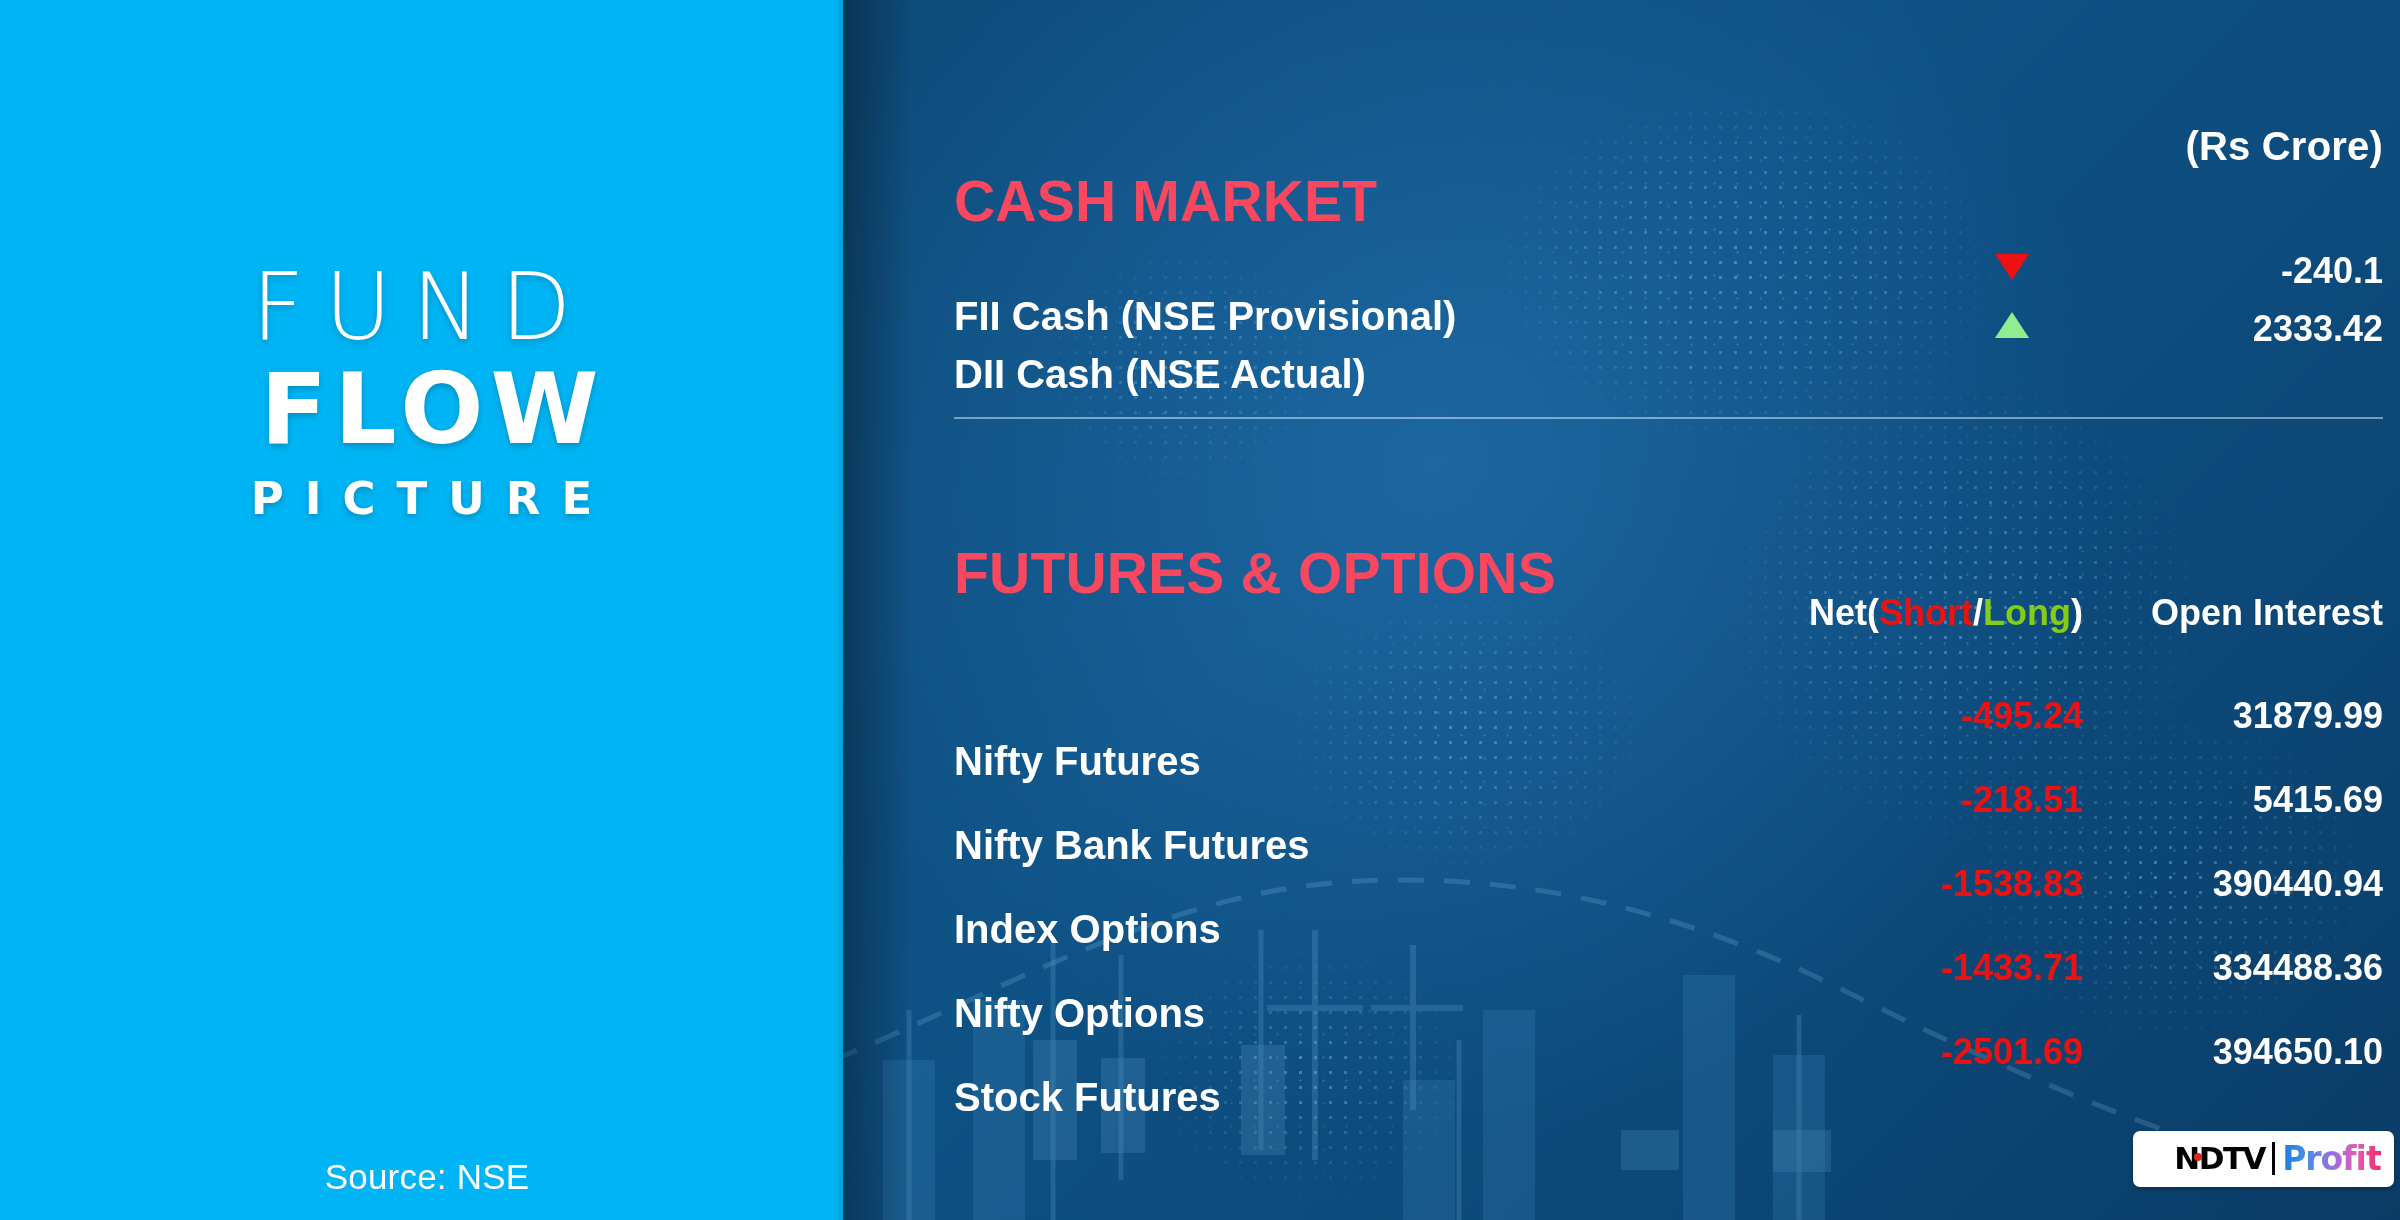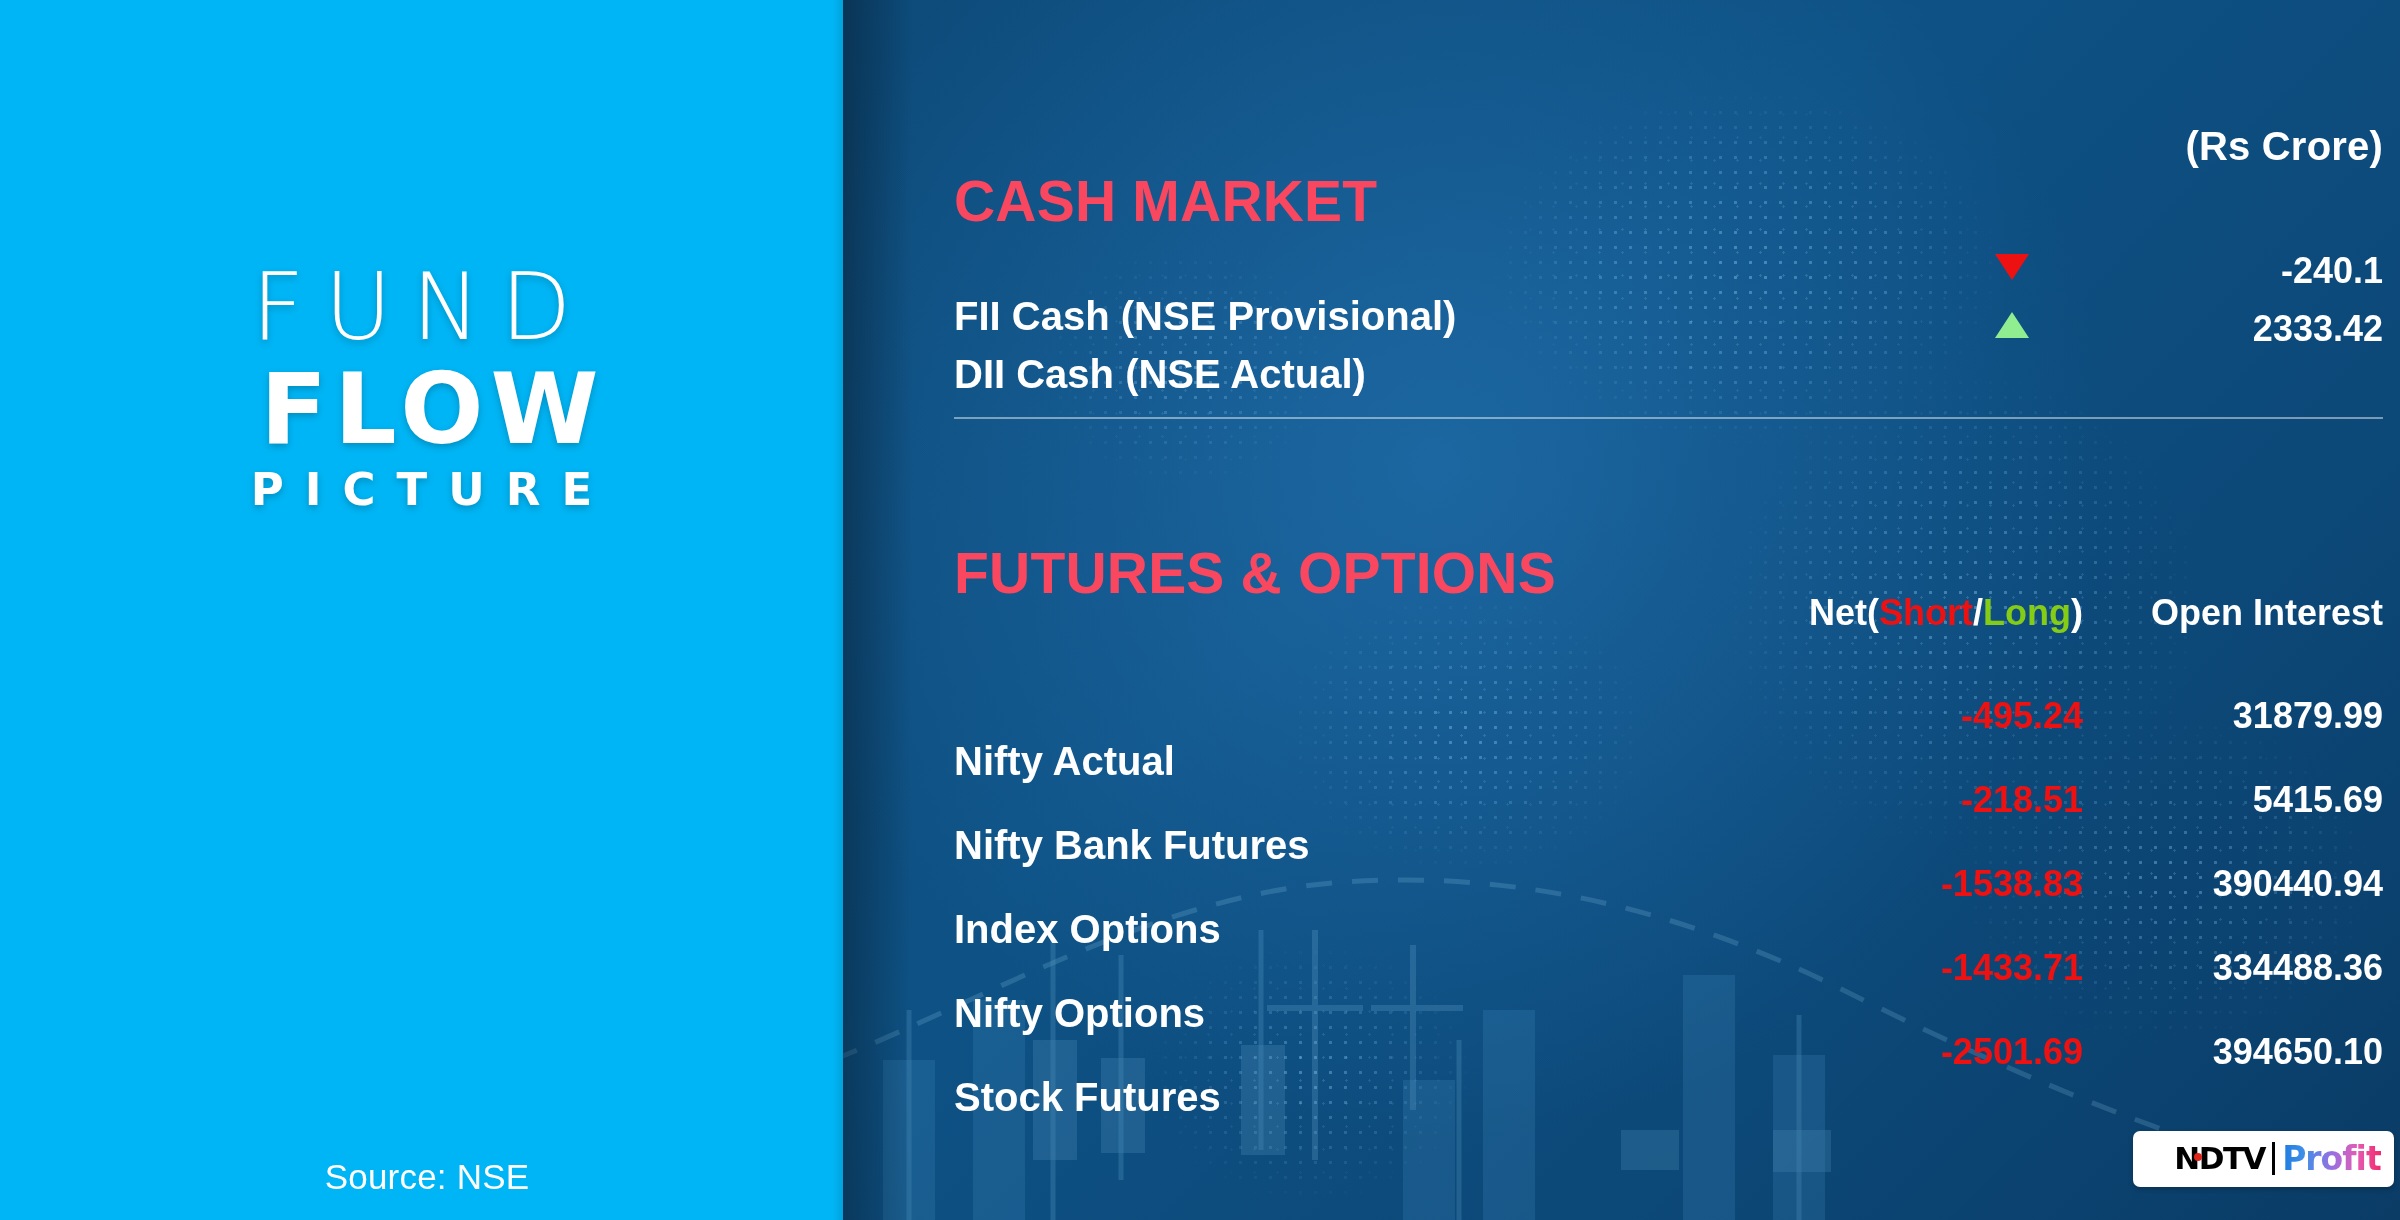--- a/index.html
+++ b/index.html
@@ -46,21 +46,21 @@
     font-size:98px;line-height:1.06;
     font-weight:bold;letter-spacing:7px;
     padding-left:23px;
     margin-top:4px;
     font-family:"DejaVu Sans", sans-serif;
   }
   #brand-logo .ln-picture{
     font-size:45px;line-height:1.0;
     font-weight:bold;letter-spacing:21px;
     padding-left:21px;
-    margin-top:5px;
+    margin-top:14px;
     font-family:"DejaVu Sans", sans-serif;
   }
 
   
   #date-badge{
     position:absolute;left:242px;top:912px;
     width:360px;height:108px;
     background:#123A5E;
     border-radius:12px;
     display:flex;align-items:center;justify-content:center;
@@ -314,21 +314,21 @@
     <div id="cash-divider"></div>
 
     <div class="section-title" id="fno-title">FUTURES &amp; OPTIONS</div>
 
     <div id="fno-head">
       <span class="net-head"><span>Net(</span><span class="short">Short</span><span>/</span><span class="long">Long</span><span>)</span></span>
       <span class="oi-head">Open Interest</span>
     </div>
 
     <div class="row" style="top:725px;">
-      <span class="label">Nifty Actual</span>
+      <span class="label">Nifty Futures</span>
       <span class="net">-495.24</span>
       <span class="value">31879.99</span>
     </div>
 
     <div class="row" style="top:809px;">
       <span class="label">Nifty Bank Futures</span>
       <span class="net">-218.51</span>
       <span class="value">5415.69</span>
     </div>
 

